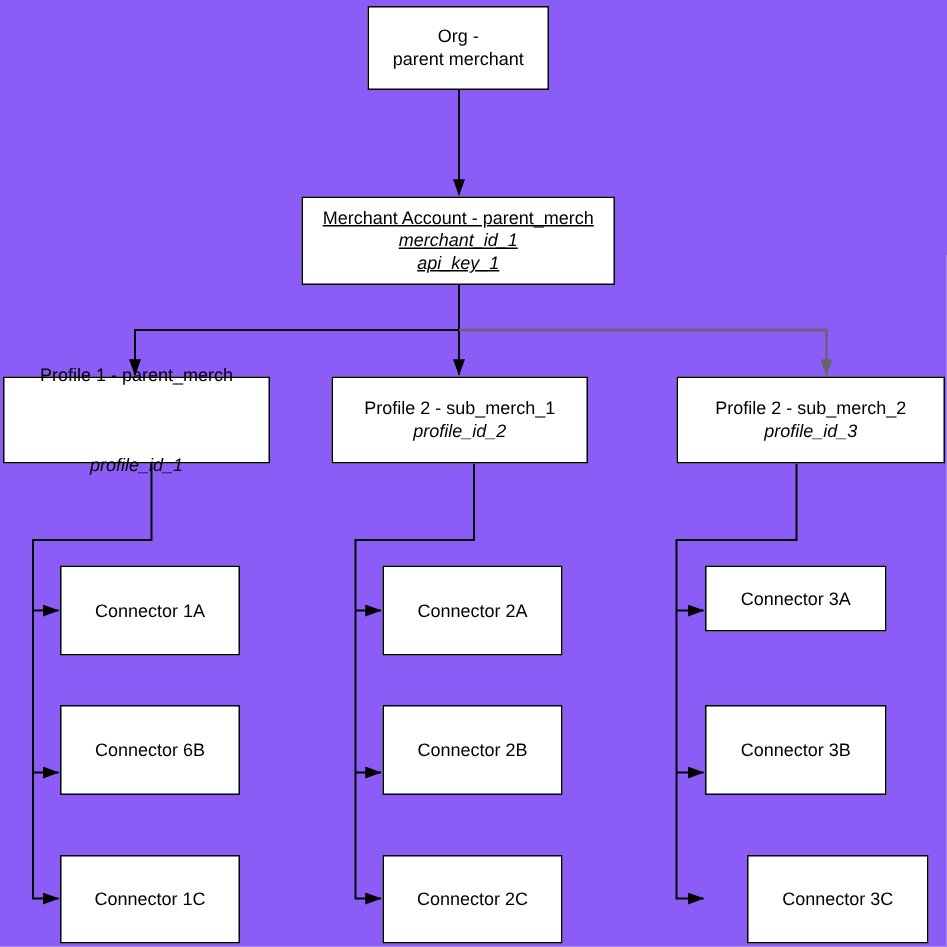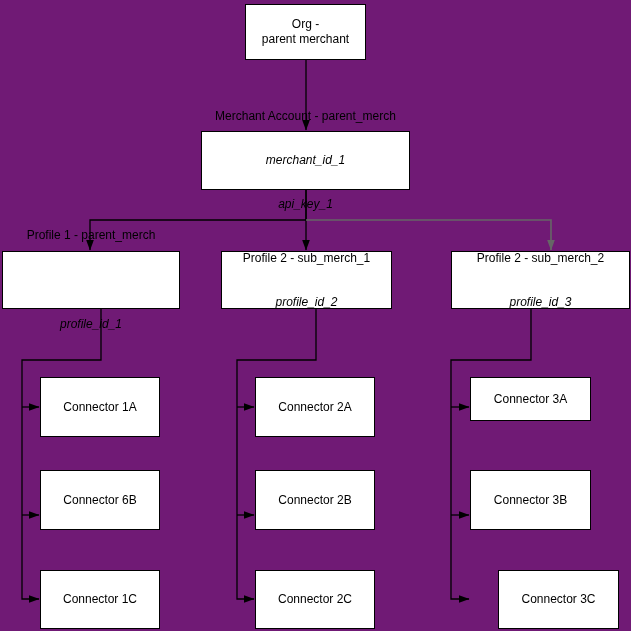--- a/index.html
+++ b/index.html
@@ -23,26 +23,26 @@
     position: absolute;
     background: #ffffff;
     border: 1.3px solid #000000;
     box-sizing: border-box;
     display: flex;
     flex-direction: column;
     align-items: center;
     justify-content: center;
     text-align: center;
   }
-  .italic { font-style: italic; margin-top: 29px; }
+  .italic { font-style: italic; }
 </style>
 </head>
 <body>
 
-<div id="canvas" style="background: #701a75;">
+<div id="canvas" style="background: #8b5cf6;">
 
   <svg id="edges" viewBox="0 0 631 631" xmlns="http://www.w3.org/2000/svg">
     <defs>
       <marker id="arrow-black" markerWidth="12" markerHeight="10" refX="10.5" refY="4" orient="auto" markerUnits="userSpaceOnUse">
         <path d="M0,0 L11,4 L0,8 Z" fill="#000000"></path>
       </marker>
       <marker id="arrow-gray" markerWidth="12" markerHeight="10" refX="10.5" refY="4" orient="auto" markerUnits="userSpaceOnUse">
         <path d="M0,0 L11,4 L0,8 Z" fill="#666666"></path>
       </marker>
     </defs>
@@ -66,21 +66,21 @@
     <path d="M531 309 L531 360 L451 360 L451 599 L469 599" stroke="#000" stroke-width="1.3" fill="none" marker-end="url(#arrow-black)"></path>
     <path d="M451 407 L469 407" stroke="#000" stroke-width="1.3" fill="none" marker-end="url(#arrow-black)"></path>
     <path d="M451 515 L469 515" stroke="#000" stroke-width="1.3" fill="none" marker-end="url(#arrow-black)"></path>
   </svg>
 
   <div class="node" style="left:245px; top:4px; width:121px; height:56px;">
     <div>Org -</div>
     <div>parent merchant</div>
   </div>
 
-  <div class="node" style="left:201px; top:131px; width:209px; height:59px;">
+  <div class="node" style="left:201px; top:131px; width:209px; height:59px;text-decoration:underline;">
     <div>Merchant Account - parent_merch</div>
     <div class="italic">merchant_id_1</div>
     <div class="italic">api_key_1</div>
   </div>
 
   <div class="node" style="left:2px; top:251px; width:178px; height:58px;gap:45px;">
     <div>Profile 1 - parent_merch</div>
     <div class="italic">profile_id_1</div>
   </div>
 

